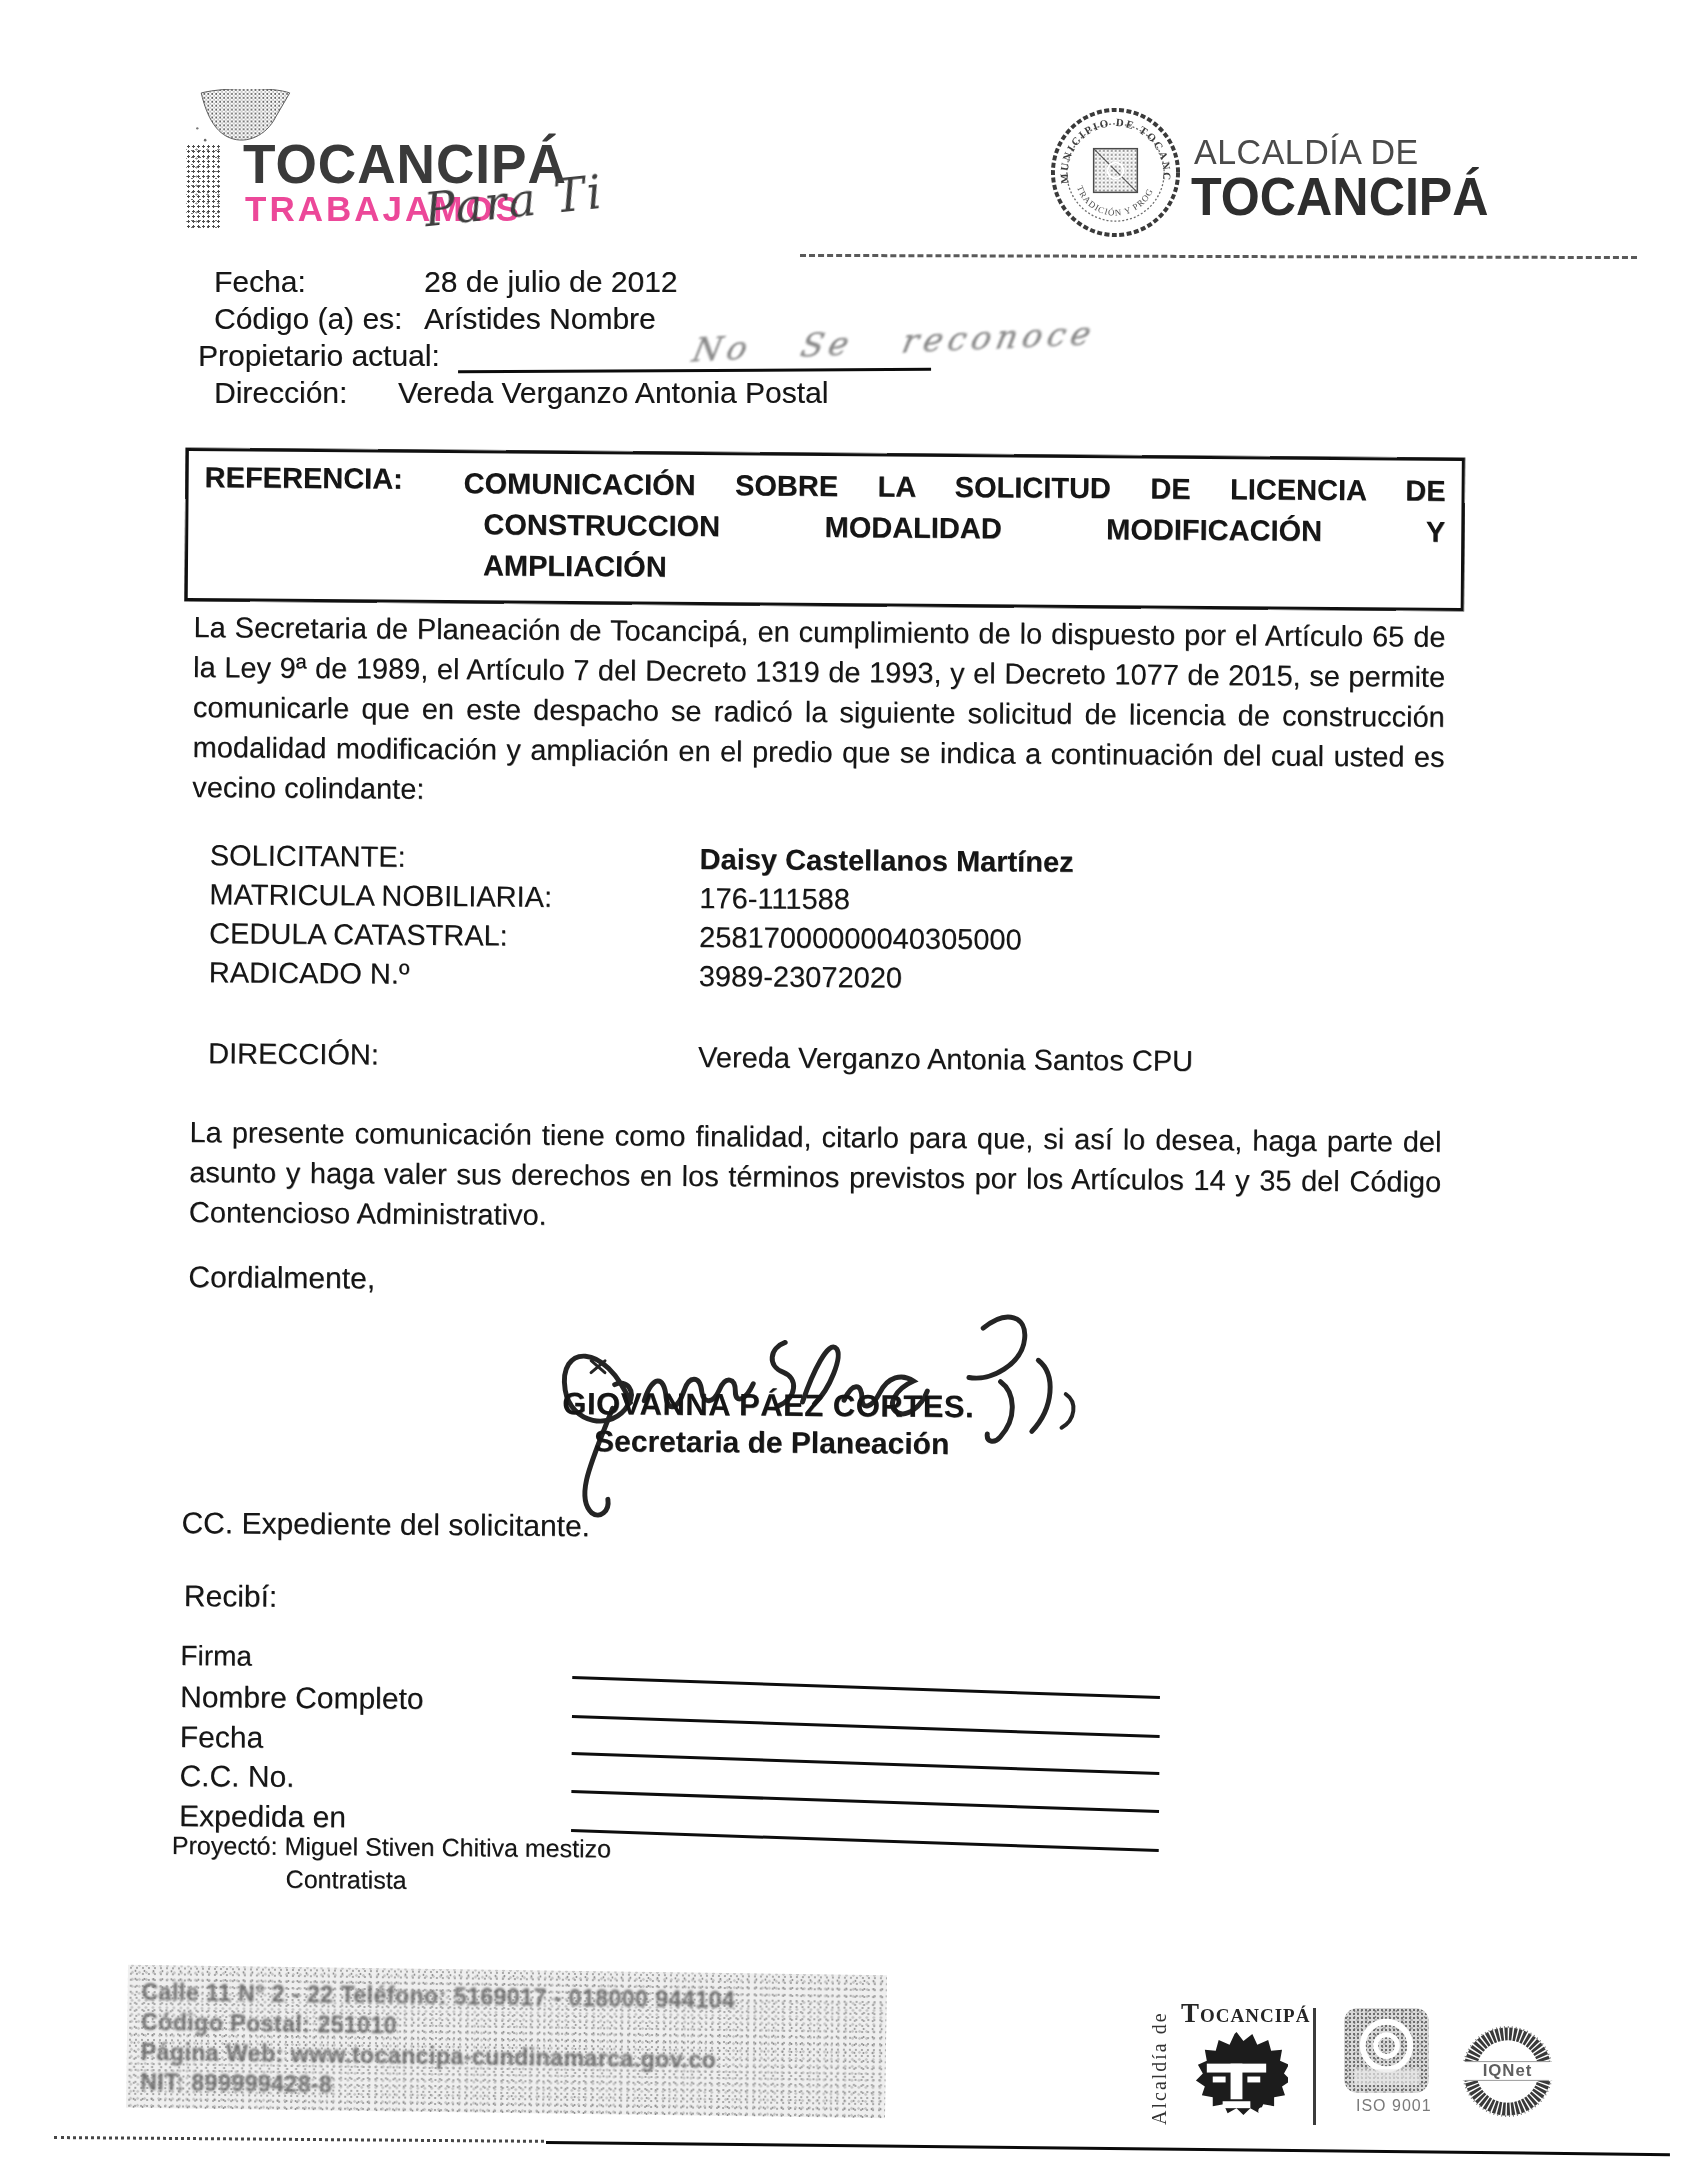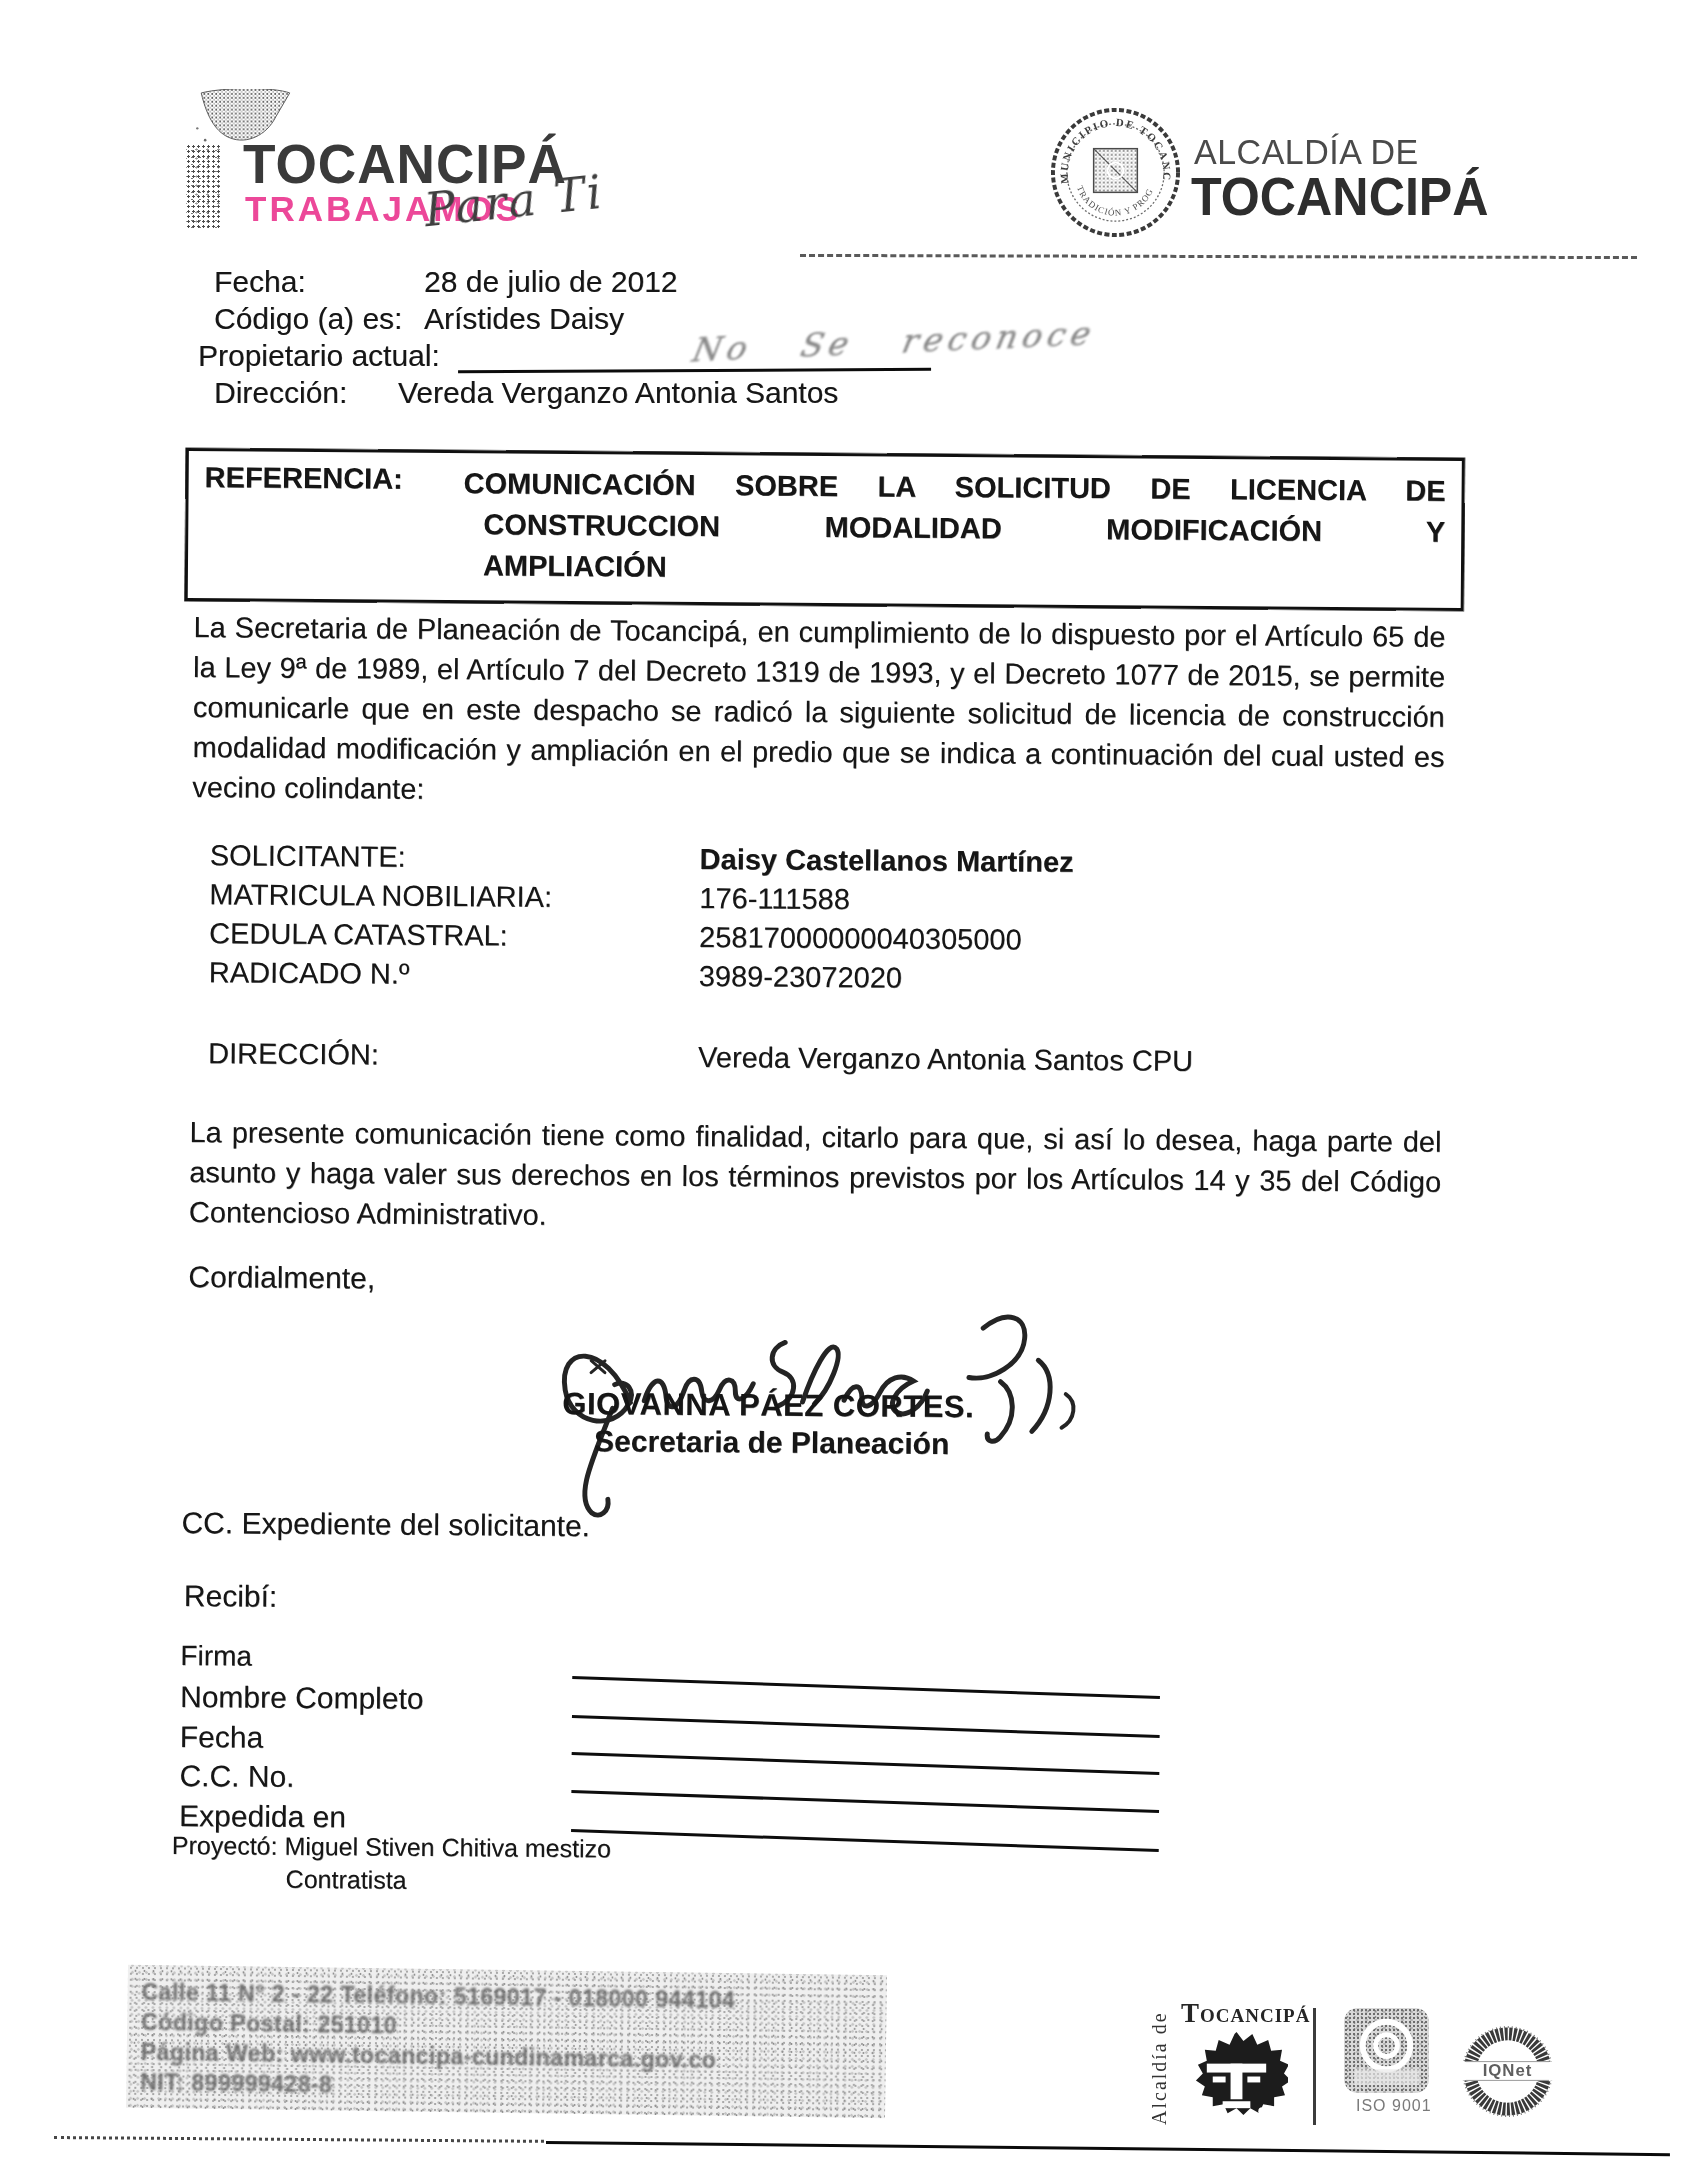--- a/index.html
+++ b/index.html
@@ -120,30 +120,30 @@
   <div class="abs alc-bot nw" style="left:1191px;top:165px;">TOCANCIPÁ</div>
   <div class="abs dashline" style="left:800px;top:255px;width:837px;transform:rotate(.15deg);"></div>
 
   <div class="abs ink" style="left:198px;top:263px;width:1089px;">
     <div class="meta-row">
       <span class="meta-label">Fecha:</span>
       <span>28 de julio de 2012</span>
     </div>
     <div class="meta-row">
       <span class="meta-label">Código (a) es:</span>
-      <span>Arístides Daisy</span>
+      <span>Arístides Nombre</span>
     </div>
     <div class="meta-row" style="position:relative;">
       <span>Propietario actual:</span>
       <span class="blankline" style="width:473px;margin-left:18px;"></span>
       <span class="handwrite abs nw" style="left:495px;top:-14px;">No Se reconoce</span>
     </div>
     <div class="meta-row">
       <span class="meta-label" style="width:184px;">Dirección:</span>
-      <span>Vereda Verganzo Antonia Santos</span>
+      <span>Vereda Verganzo Antonia Postal</span>
     </div>
   </div>
 
   <div class="tilt">
 
     <div class="abs refbox ink" style="left:186px;top:447px;width:1241px;">
       <div class="ref-label">REFERENCIA:</div>
       <div class="ref-body">
         <div class="jline">COMUNICACIÓN SOBRE LA SOLICITUD DE LICENCIA DE</div>
         <div class="jline ref-indent">CONSTRUCCION MODALIDAD MODIFICACIÓN Y</div>

